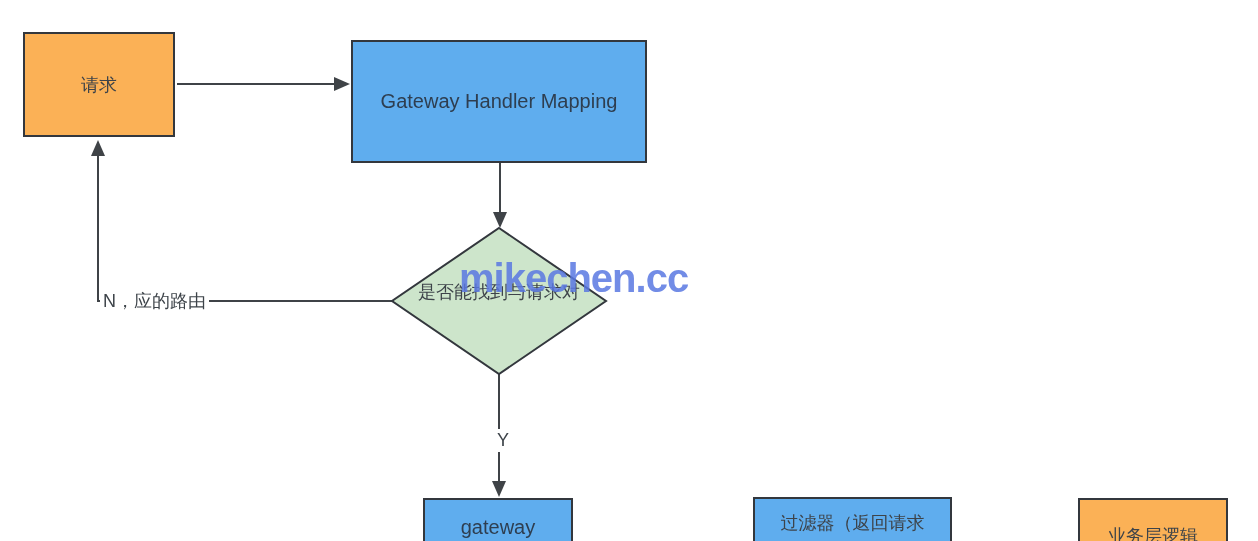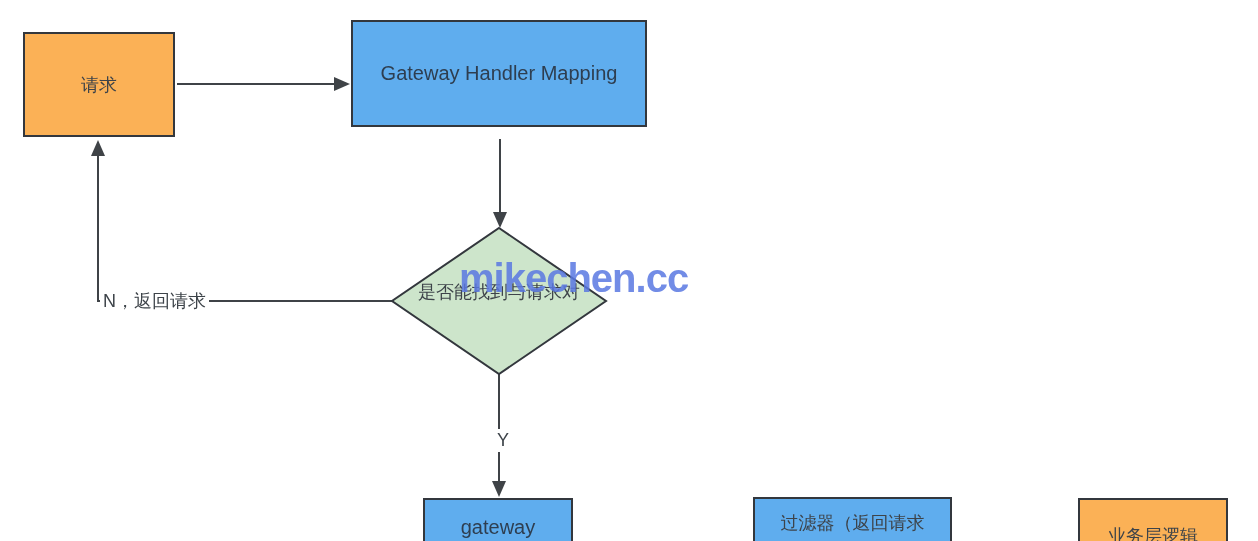--- a/index.html
+++ b/index.html
@@ -43,21 +43,21 @@
   .node.center {
     display: flex;
     align-items: center;
     justify-content: center;
     text-align: left;
   }
   .node .label { white-space: nowrap; }
   .cjk { font-size: 18px; }
   .latin { font-size: 20px; color: #2e3e50; }
   .node-request  { left: 23px;  top: 32px;  width: 152px; height: 105px; }
-  .node-gwmap    { left: 351px; top: 20px;  width: 296px; height: 107px; }
+  .node-gwmap    { left: 351px; top: 40px;  width: 296px; height: 123px; }
   .node-gateway  { left: 423px; top: 498px; width: 150px; height: 110px; text-align: center; padding-top: 16px; }
   .node-filter   { left: 753px; top: 497px; width: 199px; height: 110px; text-align: center; padding-top: 12px; }
   .node-business { left: 1078px;top: 498px; width: 150px; height: 110px; text-align: center; padding-top: 24px; }
   .float-label {
     position: absolute;
     z-index: 3;
     font-size: 18px;
     line-height: 23px;
     color: var(--text-color, #3d4349);
   }
@@ -123,18 +123,18 @@
   </div>
 
   <div class="node orange node-business">
     <span class="label cjk">业务层逻辑</span>
   </div>
 
   <div class="float-label diamond-label">
     <div>是否能找到与请求对</div>
   </div>
 
-  <span class="float-label edge-label label-no">N，返回请求</span>
+  <span class="float-label edge-label label-no">N，应的路由</span>
   <span class="float-label edge-label label-yes">Y</span>
 
   <div class="watermark">mikechen.cc</div>
 
 </div>
 
 </body></html>

